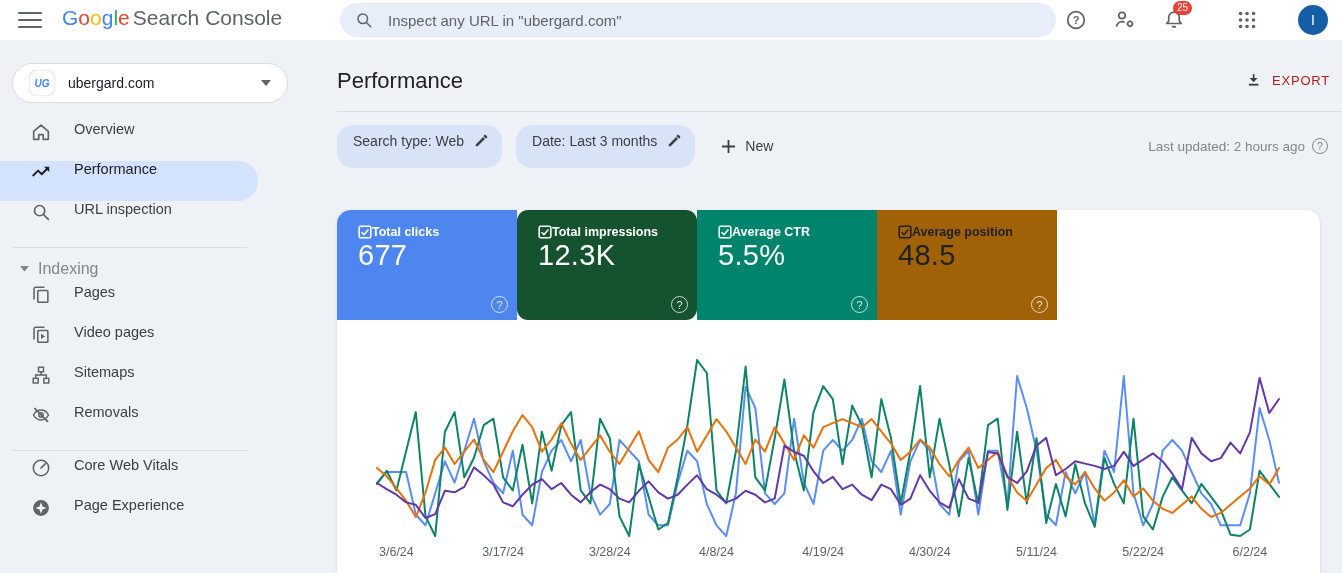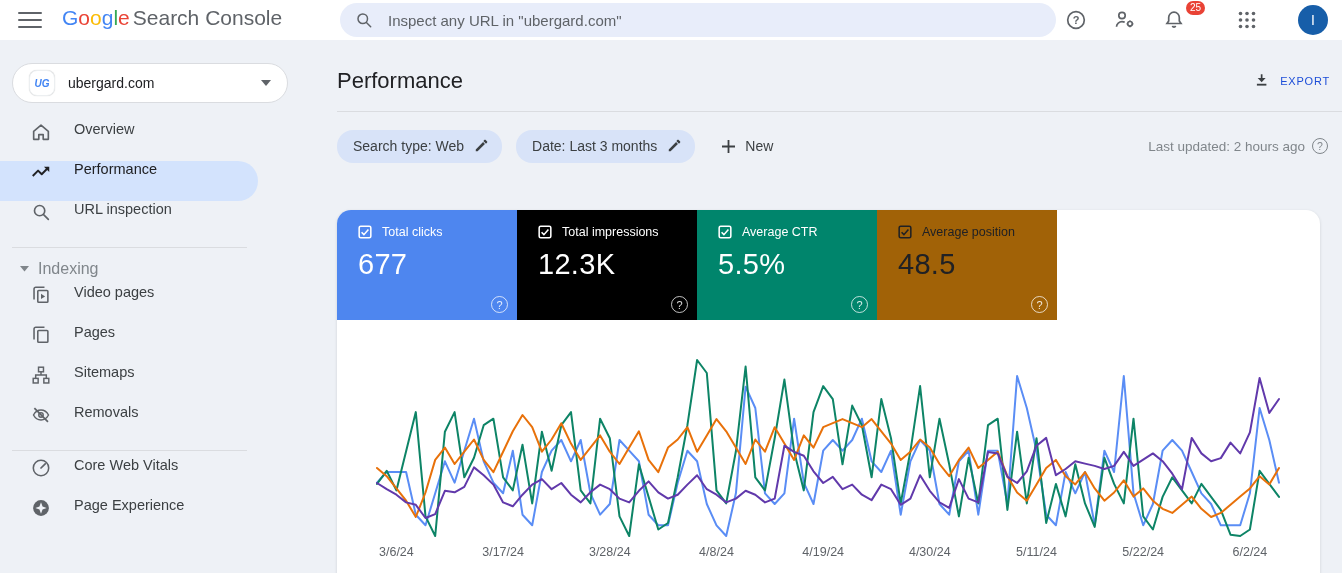--- a/index.html
+++ b/index.html
@@ -14,51 +14,51 @@
   .hamburger{position:absolute;left:18px;top:8px;width:24px;height:24px;display:flex;flex-direction:column;justify-content:center;gap:5px;cursor:pointer}
   .hamburger i{display:block;height:2px;background:#5f6368;border-radius:1px}
   .logo{position:absolute;left:62px;top:6px;font-size:21px;display:flex;align-items:center;white-space:pre;cursor:pointer}
   .logo .g-l{font-weight:500}
   .logo .prod{color:#5f6368;margin-left:3px}
   .searchbar{position:absolute;left:340px;top:3px;width:716px;height:34px;background:#e8edfa;border-radius:17px;display:flex;align-items:center;padding:0 14px;box-sizing:border-box}
   .searchbar input{flex:1;border:none;outline:none;background:transparent;font-size:15px;color:#3c4043;margin-left:12px;font-family:inherit}
   .searchbar input::placeholder{color:#5f6368}
   .top-icons{position:absolute;right:0;top:0;height:40px;display:flex;align-items:center;gap:25px;padding-right:14px}
   .tico{width:24px;height:24px;position:relative;cursor:pointer;color:#5f6368}
-  .badge{position:absolute;left:24px;top:-7px;background:#e94235;color:#fff;font-size:10px;font-weight:500;border-radius:9px;padding:1px 4px;line-height:12px}
+  .badge{position:absolute;left:11px;top:-7px;background:#e94235;color:#fff;font-size:10px;font-weight:500;border-radius:9px;padding:1px 4px;line-height:12px}
   .avatar{width:30px;height:30px;border-radius:50%;background:#175ea9;color:#fff;display:flex;align-items:center;justify-content:center;font-size:14px;cursor:pointer;margin-left:14px}
   
   .sidebar{position:absolute;left:0;top:40px;width:300px;bottom:0}
   .prop-pill{margin:23px 12px 18px 12px;height:40px;border:1px solid #dadce0;border-radius:21px;background:#fff;display:flex;align-items:center;padding:0 16px;cursor:pointer;box-sizing:border-box}
   .favicon{width:24px;height:24px;background:#fff;border:1px solid #eceff1;border-radius:8px;display:flex;align-items:center;justify-content:center;font-size:10px;font-style:italic;font-weight:700;color:#4285f4;box-shadow:0 0 1px rgba(0,0,0,.2)}
   .prop-name{margin-left:13px;font-size:14px;color:#202124}
   .caret{margin-left:auto}
   .nav-item{width:258px;height:40px;display:flex;align-items:flex-start;padding-left:30px;box-sizing:border-box;font-size:14.5px;color:#3c4043;cursor:pointer;border-radius:0 20px 20px 0}
   .nav-item .ic{width:22px;height:22px;margin-right:22px;color:#5f6368;flex:none}
   .nav-item.selected{background:#d3e3fd;color:#202124}
   .nav-item.selected .ic{color:#202124}
   .side-divider{height:1px;background:#dadce0;margin:6px 53px 6px 12px}
   .section-head{height:30px;display:flex;align-items:center;padding-left:20px;color:#80868b;font-size:16px;cursor:pointer}
   .section-head .tri{margin-right:9px}
   
   .content{position:absolute;left:300px;top:40px;width:1042px;bottom:0}
   .page-title{position:absolute;left:37px;top:28px;font-size:22px;color:#202124}
-  .export-btn{position:absolute;right:12px;top:32px;display:flex;align-items:center;gap:10px;font-size:11px;font-weight:500;letter-spacing:.8px;color:#1d4ed8;cursor:pointer}
+  .export-btn{position:absolute;right:12px;top:32px;display:flex;align-items:center;gap:10px;font-size:13px;font-weight:500;letter-spacing:.8px;color:#b91c1c;cursor:pointer}
   .head-divider{position:absolute;left:37px;right:0;top:71px;height:1px;background:#dadce0}
   .filters-row{position:absolute;left:37px;right:0;top:90px;height:32px;display:flex;align-items:center}
-  .chip{height:32px;background:#d8e3f8;border-radius:16px;display:inline-flex;align-items:center;gap:10px;padding:0 13px 1px 16px;font-size:14px;color:#3c4043;cursor:pointer;margin-right:14px}
+  .chip{height:32px;background:#d8e3f8;border-radius:16px;display:inline-flex;align-items:center;gap:10px;padding:0 13px 11px 16px;font-size:14px;color:#3c4043;cursor:pointer;margin-right:14px}
   .new-btn{display:inline-flex;align-items:center;gap:9px;font-size:14px;font-weight:500;color:#3c4043;cursor:pointer;margin-left:12px}
   .last-updated{margin-left:auto;display:flex;align-items:center;gap:7px;font-size:13.5px;color:#80868b;padding-right:14px}
   .help-ring{width:16px;height:16px;border:1.3px solid #80868b;border-radius:50%;color:#80868b;font-size:10.5px;display:flex;align-items:center;justify-content:center;cursor:pointer;box-sizing:border-box}
   
   .card{position:absolute;left:37px;top:170px;width:983px;height:430px;background:#fff;border-radius:14px;box-shadow:0 1px 3px rgba(60,64,67,.18);overflow:hidden}
   .metrics{display:flex}
   .metric{width:180px;height:110px;position:relative;padding:15px 0 0 21px;box-sizing:border-box;cursor:pointer}
-  .metric-head{display:flex;align-items:center;gap:10px;font-size:12.5px;font-weight:400}
-  .metric-value{font-size:29px;margin-top:9px;letter-spacing:.3px}
+  .metric-head{display:flex;align-items:center;gap:0;font-size:12.5px;font-weight:700}
+  .metric-value{font-size:29px;letter-spacing:.3px}
   .metric-help{position:absolute;right:9px;bottom:7px;width:17px;height:17px;border:1.4px solid rgba(255,255,255,.75);border-radius:50%;color:rgba(255,255,255,.85);font-size:11px;display:flex;align-items:center;justify-content:center;box-sizing:border-box;cursor:pointer}
   .chart-wrap{position:absolute;left:0;top:110px;width:983px;height:260px}
   .chart-wrap svg text{font-family:"Liberation Sans","DejaVu Sans",sans-serif}
 </style>
 </head>
 <body>
 
 <div class="topbar">
   <div class="hamburger">
       <i></i>
@@ -163,33 +163,33 @@
         </svg>
     </span>
     <span>Indexing</span>
   </div>
 
   <div class="nav-item">
     <span class="ic">
       <svg width="22" height="22" viewBox="0 0 24 24" fill="none" stroke="currentColor" stroke-width="1.7">
           <rect x="8.5" y="7" width="11" height="13" rx="1"></rect>
           <path d="M15.8 3.5H6.3a1.9 1.9 0 0 0-1.9 1.9V17"></path>
-          <polygon points="12,10.7 16.5,13.5 12,16.3" fill="currentColor" stroke="none"></polygon>
-        </svg>
-    </span>
-    <span>Video pages</span>
+        </svg>
+    </span>
+    <span>Pages</span>
   </div>
   <div class="nav-item">
     <span class="ic">
       <svg width="22" height="22" viewBox="0 0 24 24" fill="none" stroke="currentColor" stroke-width="1.7">
           <rect x="8.5" y="7" width="11" height="13" rx="1"></rect>
           <path d="M15.8 3.5H6.3a1.9 1.9 0 0 0-1.9 1.9V17"></path>
-        </svg>
-    </span>
-    <span>Pages</span>
+          <polygon points="12,10.7 16.5,13.5 12,16.3" fill="currentColor" stroke="none"></polygon>
+        </svg>
+    </span>
+    <span>Video pages</span>
   </div>
   <div class="nav-item">
     <span class="ic">
       <svg width="22" height="22" viewBox="0 0 24 24" fill="none" stroke="currentColor" stroke-width="1.6">
           <rect x="9.3" y="3.5" width="5.4" height="5"></rect>
           <rect x="3.5" y="15.7" width="5.4" height="5"></rect>
           <rect x="15.1" y="15.7" width="5.4" height="5"></rect>
           <path d="M12 8.5v3.6M6.2 15.7v-3.6h11.6v3.6"></path>
         </svg>
     </span>
@@ -284,21 +284,21 @@
             <svg width="14" height="14" viewBox="0 0 18 18">
                 <rect x="1.5" y="1.5" width="15" height="15" rx="2" fill="none" stroke="currentColor" stroke-width="2"></rect>
                 <path d="M4.6 9.4l3 3 5.8-6.6" fill="none" stroke="currentColor" stroke-width="2"></path>
               </svg>
           </span>
           <span>Total clicks</span>
         </div>
         <div class="metric-value">677</div>
         <div class="metric-help">?</div>
       </div>
-      <div class="metric" style="background: #000000; color: rgb(255, 255, 255);">
+      <div class="metric" style="background: #14532d; color: rgb(255, 255, 255); border-radius: 11px;">
         <div class="metric-head">
           <span>
             <svg width="14" height="14" viewBox="0 0 18 18">
                 <rect x="1.5" y="1.5" width="15" height="15" rx="2" fill="none" stroke="currentColor" stroke-width="2"></rect>
                 <path d="M4.6 9.4l3 3 5.8-6.6" fill="none" stroke="currentColor" stroke-width="2"></path>
               </svg>
           </span>
           <span>Total impressions</span>
         </div>
         <div class="metric-value">12.3K</div>

